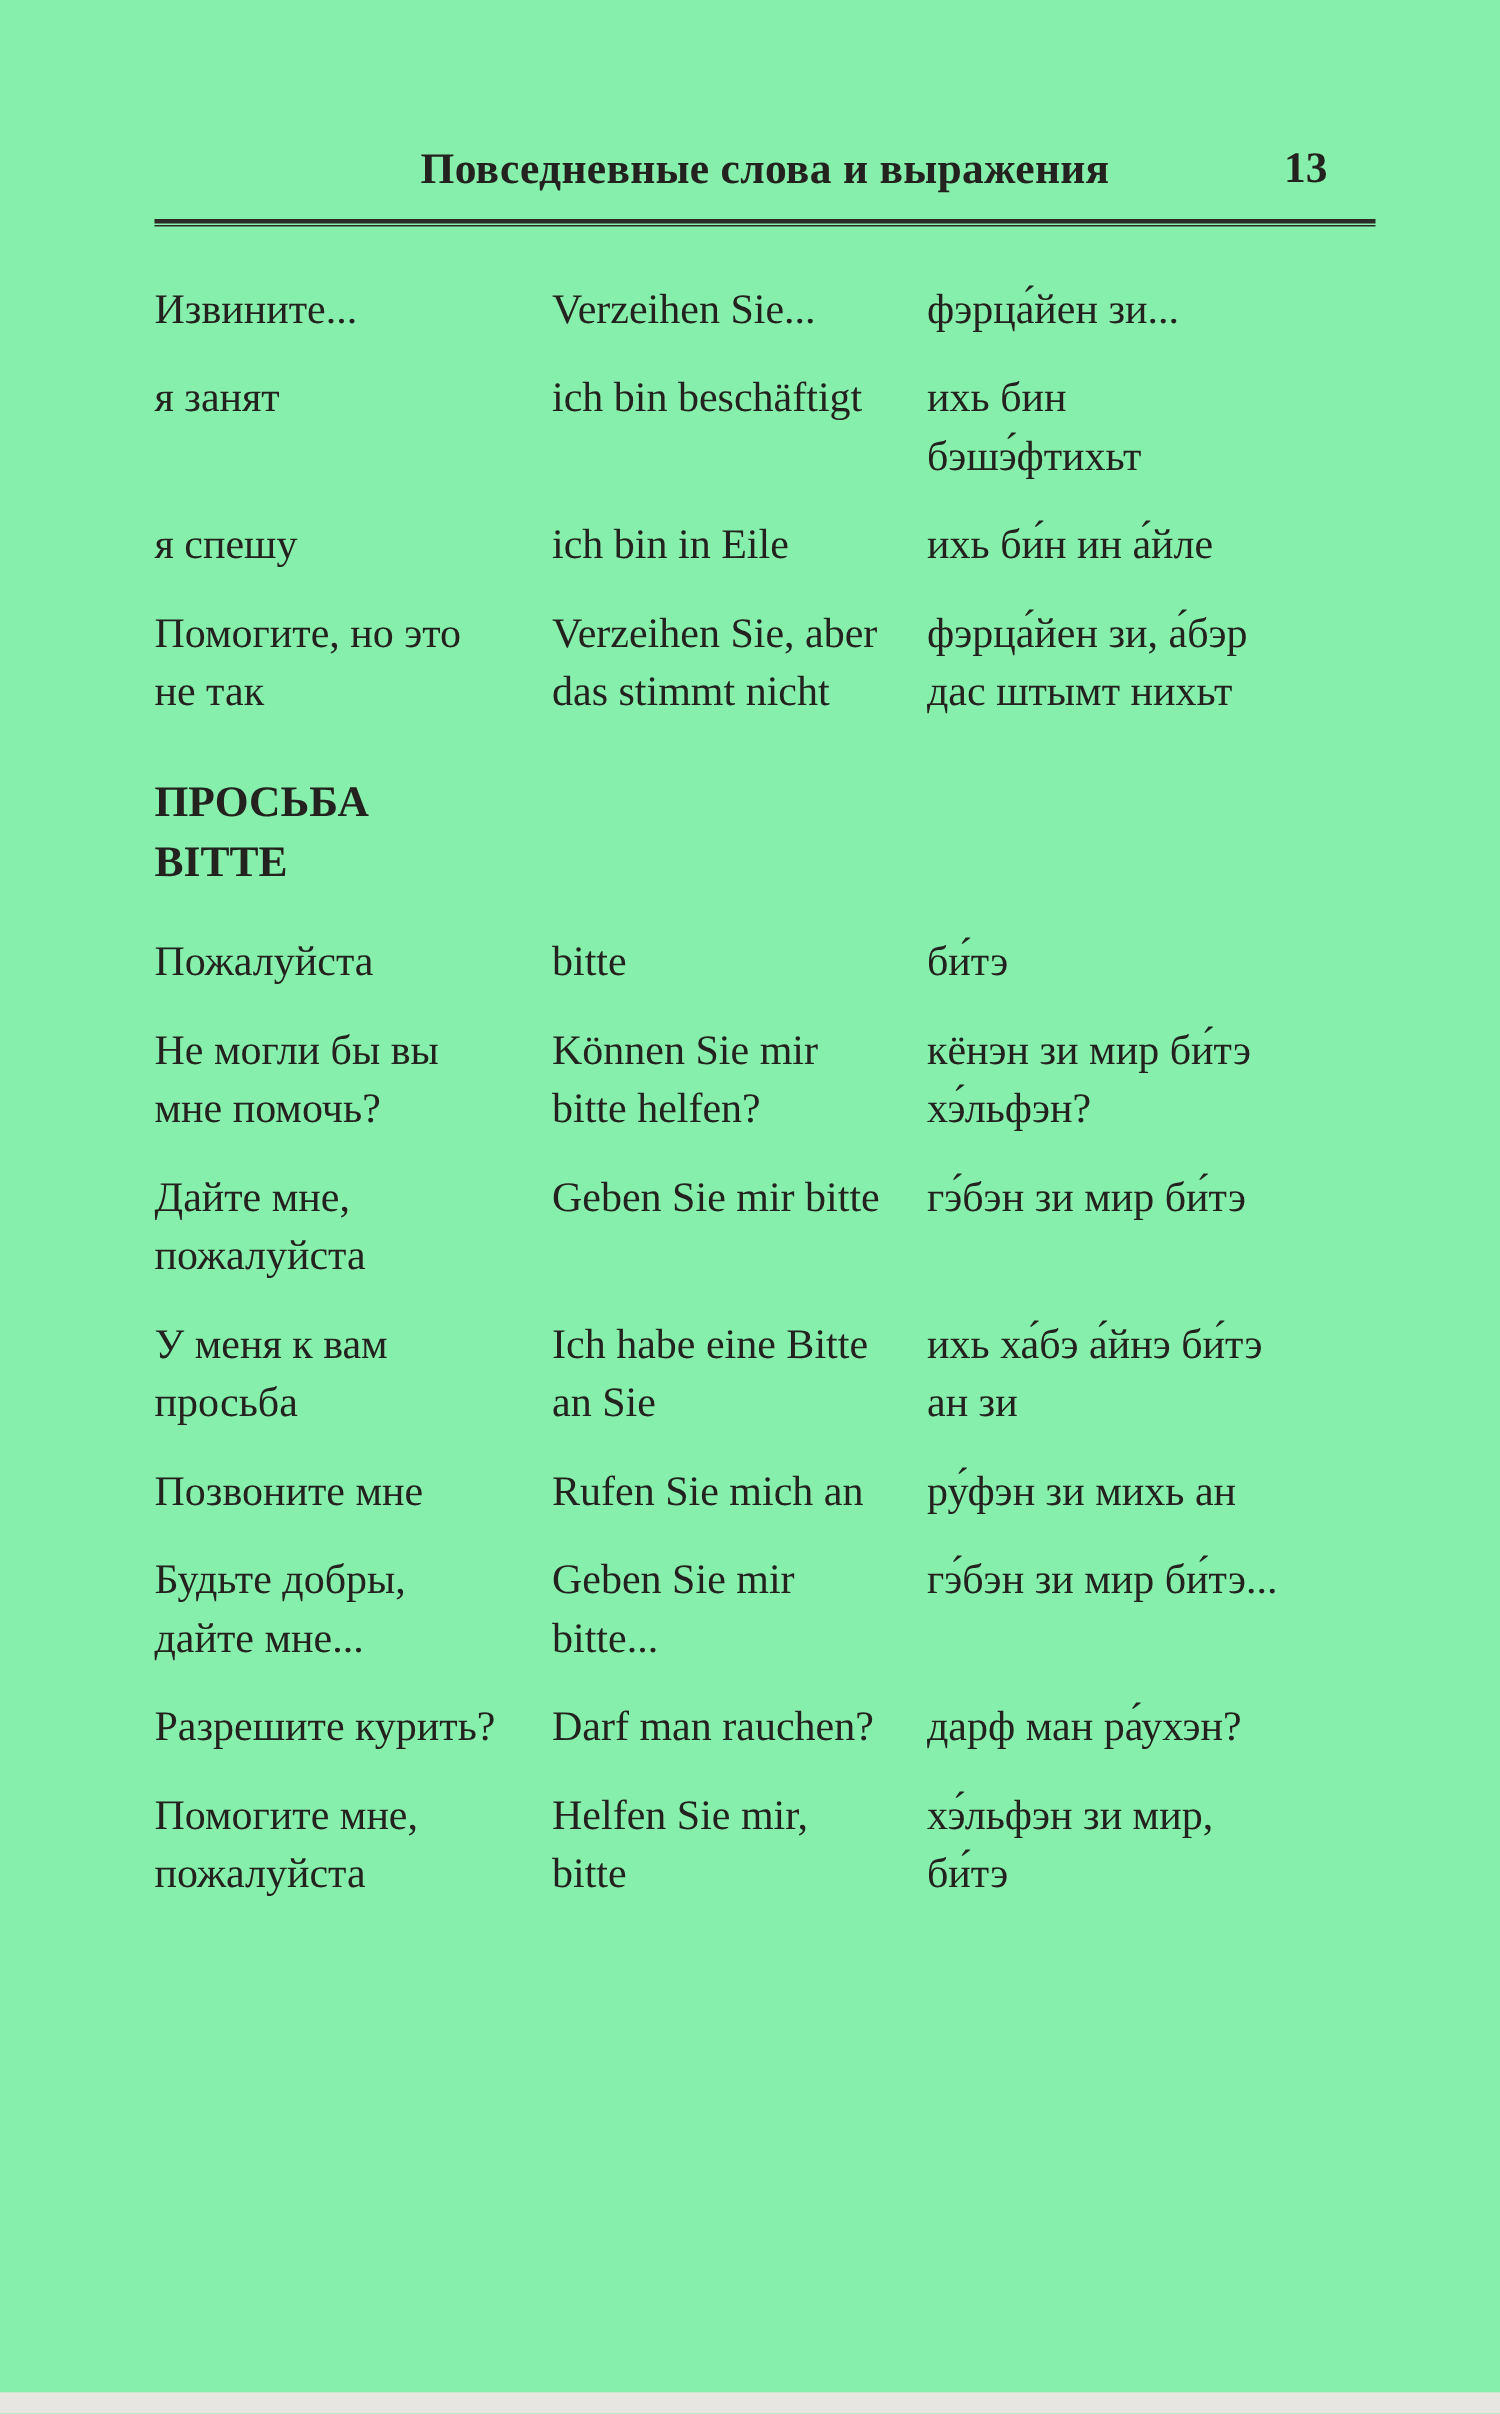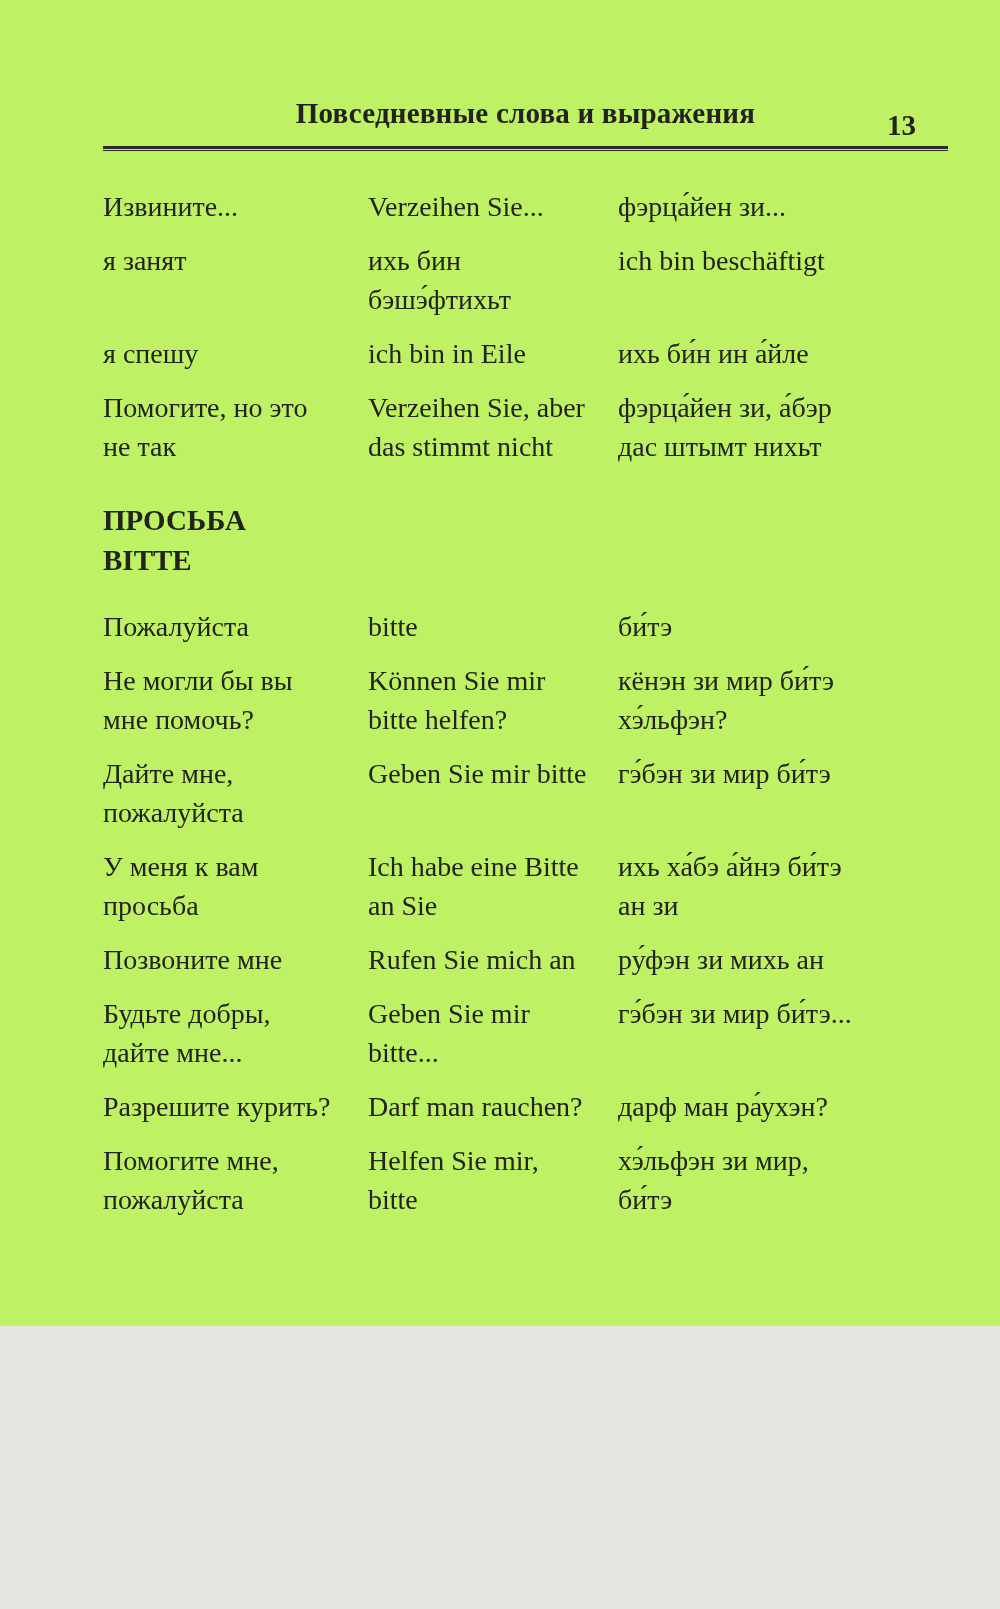--- a/index.html
+++ b/index.html
@@ -1,44 +1,45 @@
 <!DOCTYPE html>
 <html><head>
 <meta charset="utf-8">
 <style>
   html,body{margin:0;padding:0;background:#e8e6e0;}
   .page{
-    width:1000px;height:1326px;
-    background:#bef264;
+    width:1000px;height:1595px;
+    background:#86efac;
     font-family:"Liberation Serif", serif;
     color:#24221e;
     position:relative;
     box-sizing:border-box;
-    padding:96px 52px 0 103px;
+    padding:96px 83px 0 103px;
     overflow:hidden;
   }
   .header{position:relative;height:40px;}
   .title{
     display:block;text-align:center;
     font-weight:bold;font-size:29px;line-height:34px;
     letter-spacing:0.2px;
   }
   .pagenum{
-    position:absolute;right:32px;top:13px;
+    position:absolute;right:32px;top:0;
     font-weight:bold;font-size:29px;
   }
   .rule{height:3px;background:#2d2b27;margin-top:10px;position:relative;}
   .rule::after{
     content:"";position:absolute;left:0;right:0;top:4px;height:1px;background:#2d2b27;
   }
   .table{margin-top:38px;}
   .row{
     display:grid;
     grid-template-columns:265px 250px 1fr;
     margin-bottom:15px;
+    margin-top:20px;
   }
   .cell{
     font-size:28px;line-height:39px;
     white-space:pre-line;
   }
   .italic .cell{}
   .section-heading{
     font-weight:bold;font-size:29px;line-height:40px;
     margin:34px 0 27px 0;
     white-space:pre-line;
@@ -56,23 +57,23 @@
   <div class="rule"></div>
 
   <div class="table">
     <div class="row">
       <div class="cell">Извините...</div>
       <div class="cell">Verzeihen Sie...</div>
       <div class="cell">фэрца́йен зи...</div>
     </div>
     <div class="row italic">
       <div class="cell">я занят</div>
+      <div class="cell">ich bin beschäftigt</div>
       <div class="cell">ихь бин
 бэшэ́фтихьт</div>
-      <div class="cell">ich bin beschäftigt</div>
     </div>
     <div class="row italic">
       <div class="cell">я спешу</div>
       <div class="cell">ich bin in Eile</div>
       <div class="cell">ихь би́н ин а́йле</div>
     </div>
     <div class="row">
       <div class="cell">Помогите, но это
 не так</div>
       <div class="cell">Verzeihen Sie, aber

